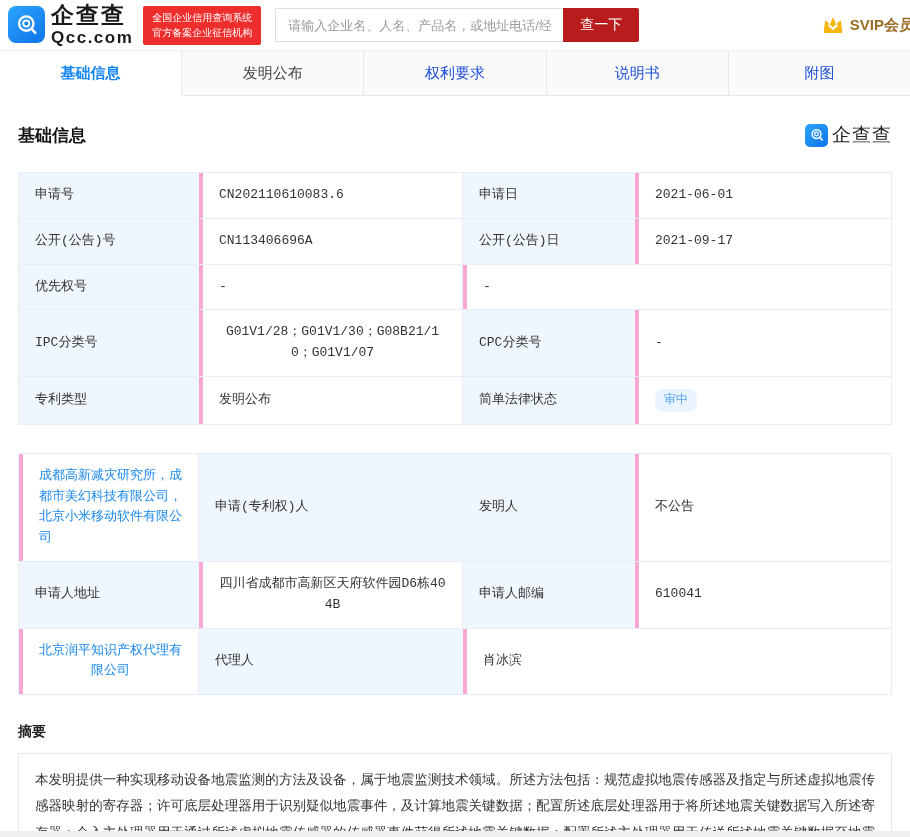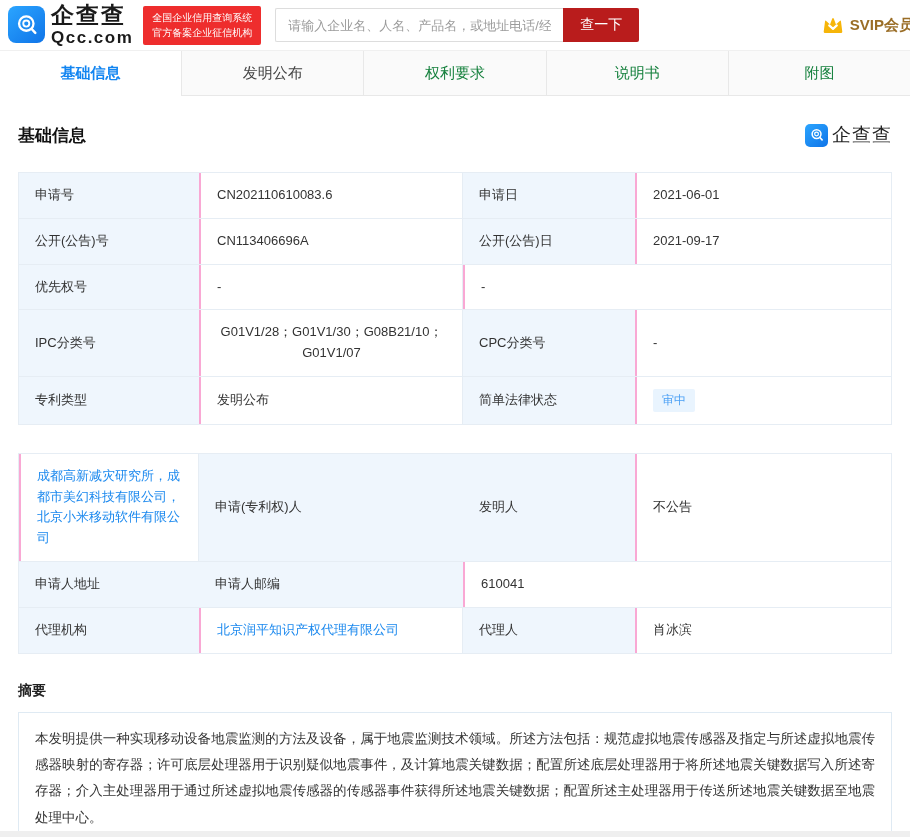--- a/index.html
+++ b/index.html
@@ -28,46 +28,46 @@
     white-space:nowrap; }
   .svip-label { font-size:15px; font-weight:bold; color:#9a6d26; }
 
   
   .tabs { display:flex; height:46px; background:#fafafa; border-top:1px solid #f0f0f0; }
   .tab { flex:1; display:flex; align-items:center; justify-content:center; font-size:15px;
     border-bottom:1px solid #e8e8e8; cursor:pointer; }
   .tab + .tab { border-left:1px solid #e8e8e8; }
   .tab.active { background:#fff; border-bottom-color:#fff; color:#1285f1; font-weight:bold; }
   .tab.normal { color:#444; }
-  .tab.muted { color:#15803d; }
+  .tab.muted { color:#1d4ed8; }
 
   
   .content { padding:0 18px; }
   .title-row { display:flex; align-items:center; justify-content:space-between;
     margin-top:26px; margin-bottom:24px; }
   .page-title { font-size:17px; font-weight:bold; color:#111; }
   .watermark { display:flex; align-items:center; gap:4px; }
   .wm-sq { width:23px; height:23px; border-radius:5px;
     background:linear-gradient(140deg,#2ba5ff,#0f74e8); display:flex; align-items:center; justify-content:center; }
   .wm-txt { font-size:19px; color:#222; letter-spacing:1px; }
 
   .sub-heading { font-size:14px; font-weight:bold; color:#222; margin-bottom:12px; }
 
   .info-table { border:1px solid #e6edf4; margin-bottom:28px; }
   .irow { display:grid; grid-template-columns:180px 264px 172px auto; }
   .irow + .irow { border-top:1px solid #e6edf4;text-align:center; }
   .cell { padding:12px 16px; font-size:13px; line-height:1.6; word-break:break-all;
-    display:flex; align-items:center; flex-wrap:wrap; }
+    display:flex; align-items:center; flex-wrap:wrap;font-family:Liberation Mono, monospace; }
   .cell.lbl { background:#eff6fd; color:#333; }
-  .cell.val { background:#fff; border-left:2px solid #f9a8d4; }
+  .cell.val { background:#fff; border-left:4px solid #f9a8d4; }
   .cell.val.mid { border-right:1px solid #e6edf4; }
   .cell .inner { width:100%; }
   a.link, .link { color:#1a88ee; text-decoration:none; cursor:pointer; }
   .badge { display:inline-block; background:#e9f4fe; color:#4ba0f5; font-size:12px;
-    padding:3px 9px; border-radius:2px; line-height:1.4; }
+    padding:3px 9px; border-radius:8px; line-height:1.4; }
 
   .abstract-box { border:1px solid #dfeaf3; padding:13px 16px; font-size:13.5px;
     line-height:1.95; color:#333; text-align:justify; margin-bottom:0; }
 
   .footer-strip { position:absolute; left:0; bottom:0; width:910px; height:6px; background:#efefef; }
 </style>
 </head>
 <body>
 
 <div class="topbar">
@@ -176,26 +176,26 @@
           <a class="link">成都高新减灾研究所</a><span class="link">，</span><a class="link">成都市美幻科技有限公司</a><span class="link">，</span><a class="link">北京小米移动软件有限公司</a>
         </span>
       </div>
       <div class="cell lbl">申请(专利权)人</div>
       <div class="cell lbl">发明人</div>
       <div class="cell val">不公告</div>
     </div>
 
     <div class="irow">
       <div class="cell lbl">申请人地址</div>
+      <div class="cell val mid">四川省成都市高新区天府软件园D6栋404B</div>
       <div class="cell lbl">申请人邮编</div>
       <div class="cell val">610041</div>
     </div>
 
     <div class="irow">
-      <div class="cell lbl">代理机构</div>
       <div class="cell val mid">
         <a class="link">北京润平知识产权代理有限公司</a>
       </div>
       <div class="cell lbl">代理人</div>
       <div class="cell val">肖冰滨</div>
     </div>
 
   </div>
 
   <div class="sub-heading">摘要</div>

